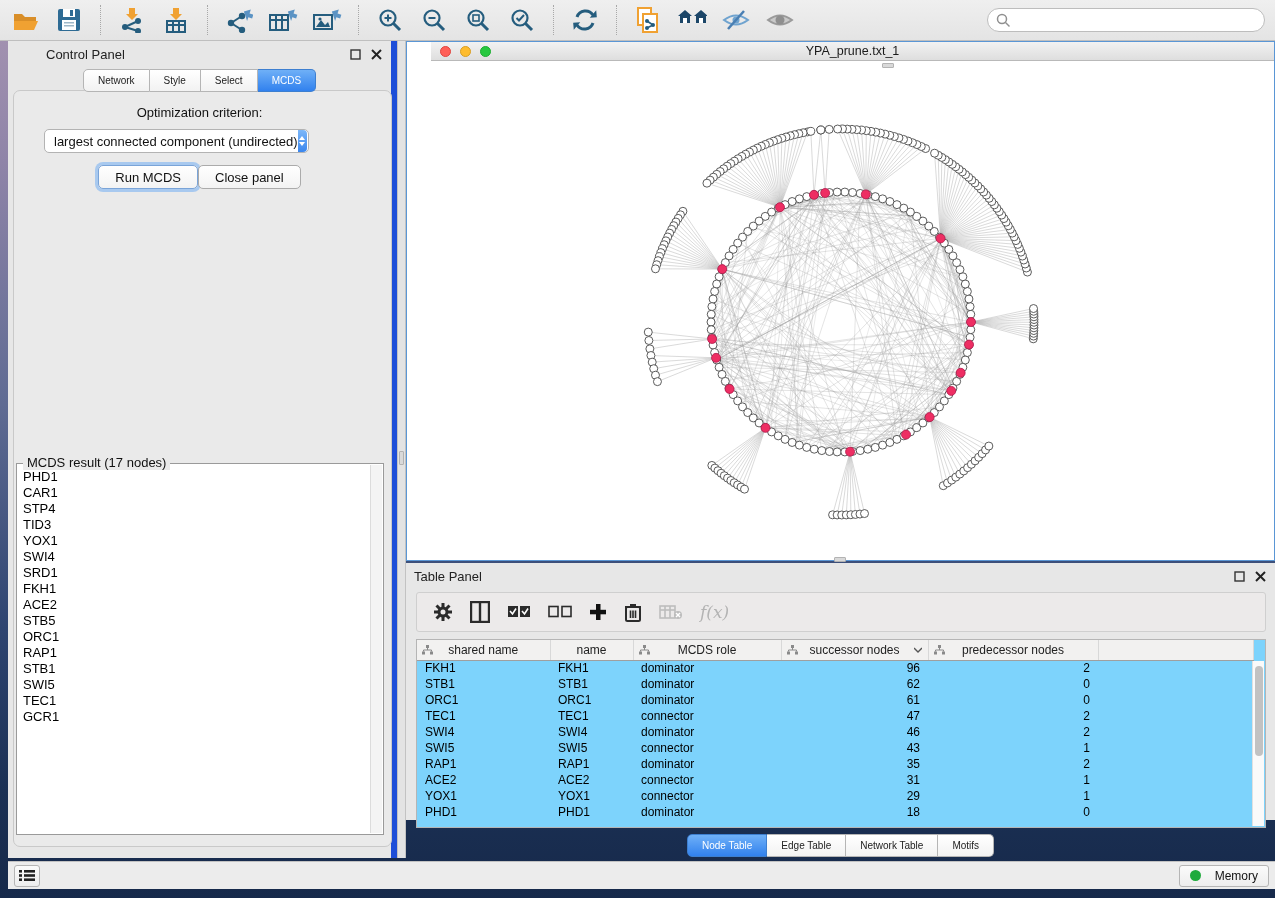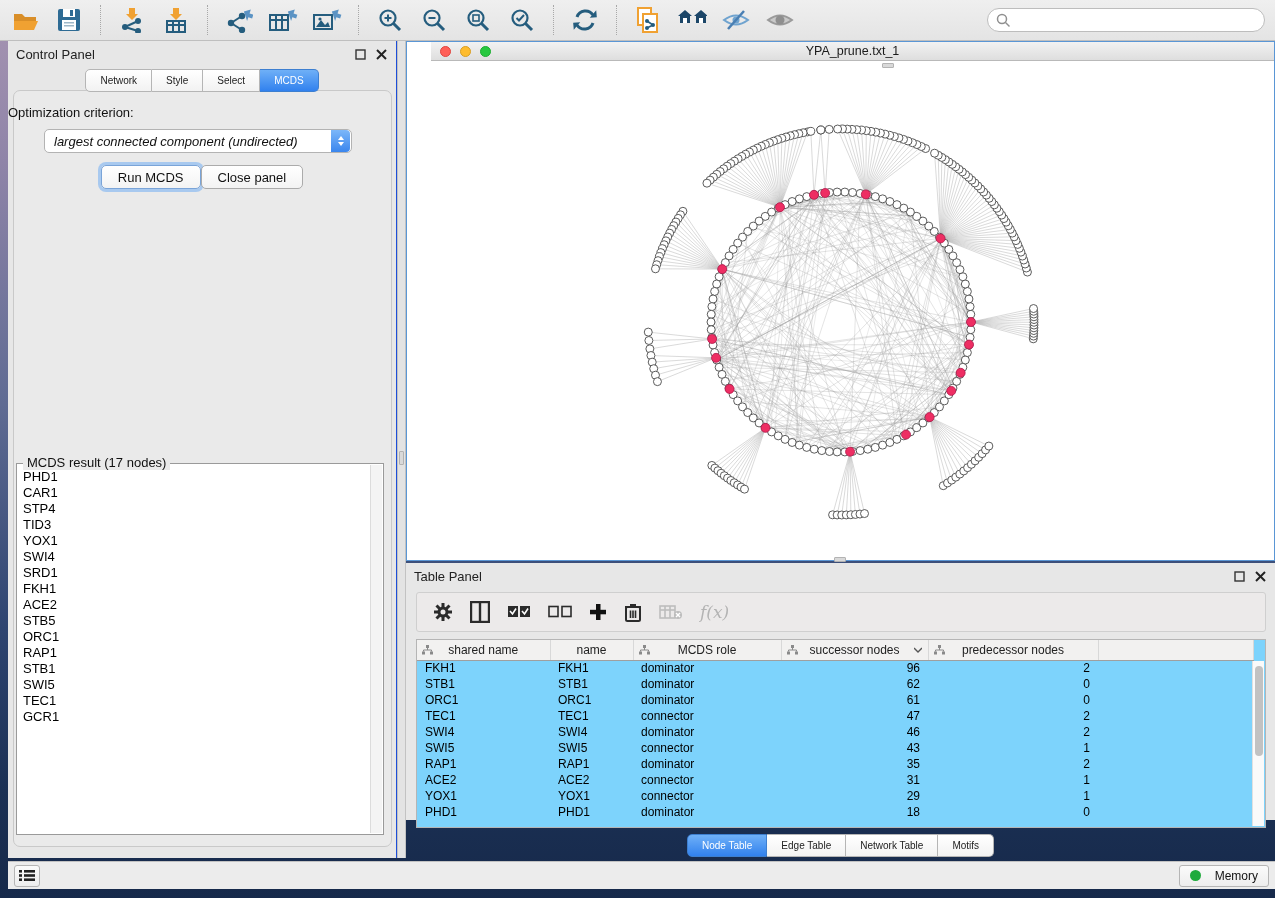--- a/index.html
+++ b/index.html
@@ -14,36 +14,36 @@
     background:linear-gradient(180deg,#efefef,#e4e4e4); border-bottom:1px solid #bfbfbf;
     display:flex; align-items:center; padding:0 10px; gap:14px; }
   .tbi { width:30px; height:30px; display:flex; align-items:center; justify-content:center; border-radius:4px; }
   .tsep { width:1px; height:30px; border-left:1px dotted #a8a8a8; margin:0 2px; }
   #search-wrap { margin-left:auto; }
   #search-input { width:278px; height:24px; border:1px solid #bdbdbd; border-radius:12px;
     background:#fff; padding:0 10px 0 28px; font:13px "Liberation Sans",sans-serif; color:#333; outline:none; }
   #search-icon { position:absolute; margin-left:9px; margin-top:5px; }
   
   #control-panel { position:absolute; left:8px; top:41px; width:389px; height:817px;
-    background:#e7e7e7; border-right:1px solid #1d4ed8; }
+    background:#e7e7e7; border-right:6px solid #1d4ed8;padding-left:30px; }
   .panel-titlebar { height:26px; display:flex; align-items:center; padding:0 8px; font-size:13px; color:#222; }
   .panel-wbtns { margin-left:auto; display:flex; gap:8px; align-items:center; }
   .wbtn { width:13px; height:13px; display:flex; align-items:center; justify-content:center; }
   #cp-tabs-row { position:absolute; left:0; top:28px; width:100%; display:flex; justify-content:center; z-index:3; }
   .seg-group { display:flex; }
   .seg { height:23px; padding:0 14px; display:flex; align-items:center; font-size:10px;
     background:linear-gradient(180deg,#ffffff,#f2f2f2); border:1px solid #b5b5b5; border-left-width:0; color:#222; cursor:default; }
   .seg:first-child { border-left-width:1px; border-radius:5px 0 0 5px; }
   .seg:last-child { border-radius:0 5px 5px 0; }
   .seg.active { background:linear-gradient(180deg,#6fb0f7,#3181ee); color:#fff; border-color:#3d7fd0; }
   #cp-inner { position:absolute; left:5px; top:49px; width:379px; height:757px;
     background:#eaeaea; border:1px solid #c9c9c9; border-radius:7px; }
-  #opt-label { position:absolute; left:0; top:64px; width:100%; font-size:13px; color:#111; }
-  #criterion-select { position:absolute; left:36px; top:88px; width:308px; height:24px;
-    background:#fff; border:1px solid #b3b3b3; border-radius:5px; display:flex; align-items:center;font-style:italic; }
+  #opt-label { position:absolute; left:0; top:64px; width:100%; text-align:center; font-size:13px; color:#111; }
+  #criterion-select { position:absolute; left:36px; top:88px; width:265px; height:24px;
+    background:#fff; border:1px solid #b3b3b3; border-radius:5px; display:flex; align-items:center; }
   #criterion-select .val { flex:1; font-size:13px; padding-left:9px; color:#111; white-space:nowrap; }
   #criterion-select .step { width:19px; height:22px; margin-right:1px; border-radius:0 4px 4px 0;
     background:linear-gradient(180deg,#7cb7f9,#3a86ee); display:flex; flex-direction:column; align-items:center; justify-content:center; gap:2px; }
   .arr-up { width:0; height:0; border-left:3.5px solid transparent; border-right:3.5px solid transparent; border-bottom:4px solid #fff; }
   .arr-dn { width:0; height:0; border-left:3.5px solid transparent; border-right:3.5px solid transparent; border-top:4px solid #fff; }
   #btn-row { position:absolute; left:0; top:124px; width:100%; display:flex; justify-content:center; gap:0; }
   .pbtn { height:24px; padding:0 16px; font-size:13px; color:#111; background:linear-gradient(180deg,#ffffff,#f3f3f3);
     border:1px solid #ababab; border-radius:5px; }
   .pbtn.focus { box-shadow:0 0 0 3px #a8c9ef; border-color:#7aa4d8; }
   #mcds-fieldset { position:absolute; left:8px; top:422px; width:368px; height:372px;

